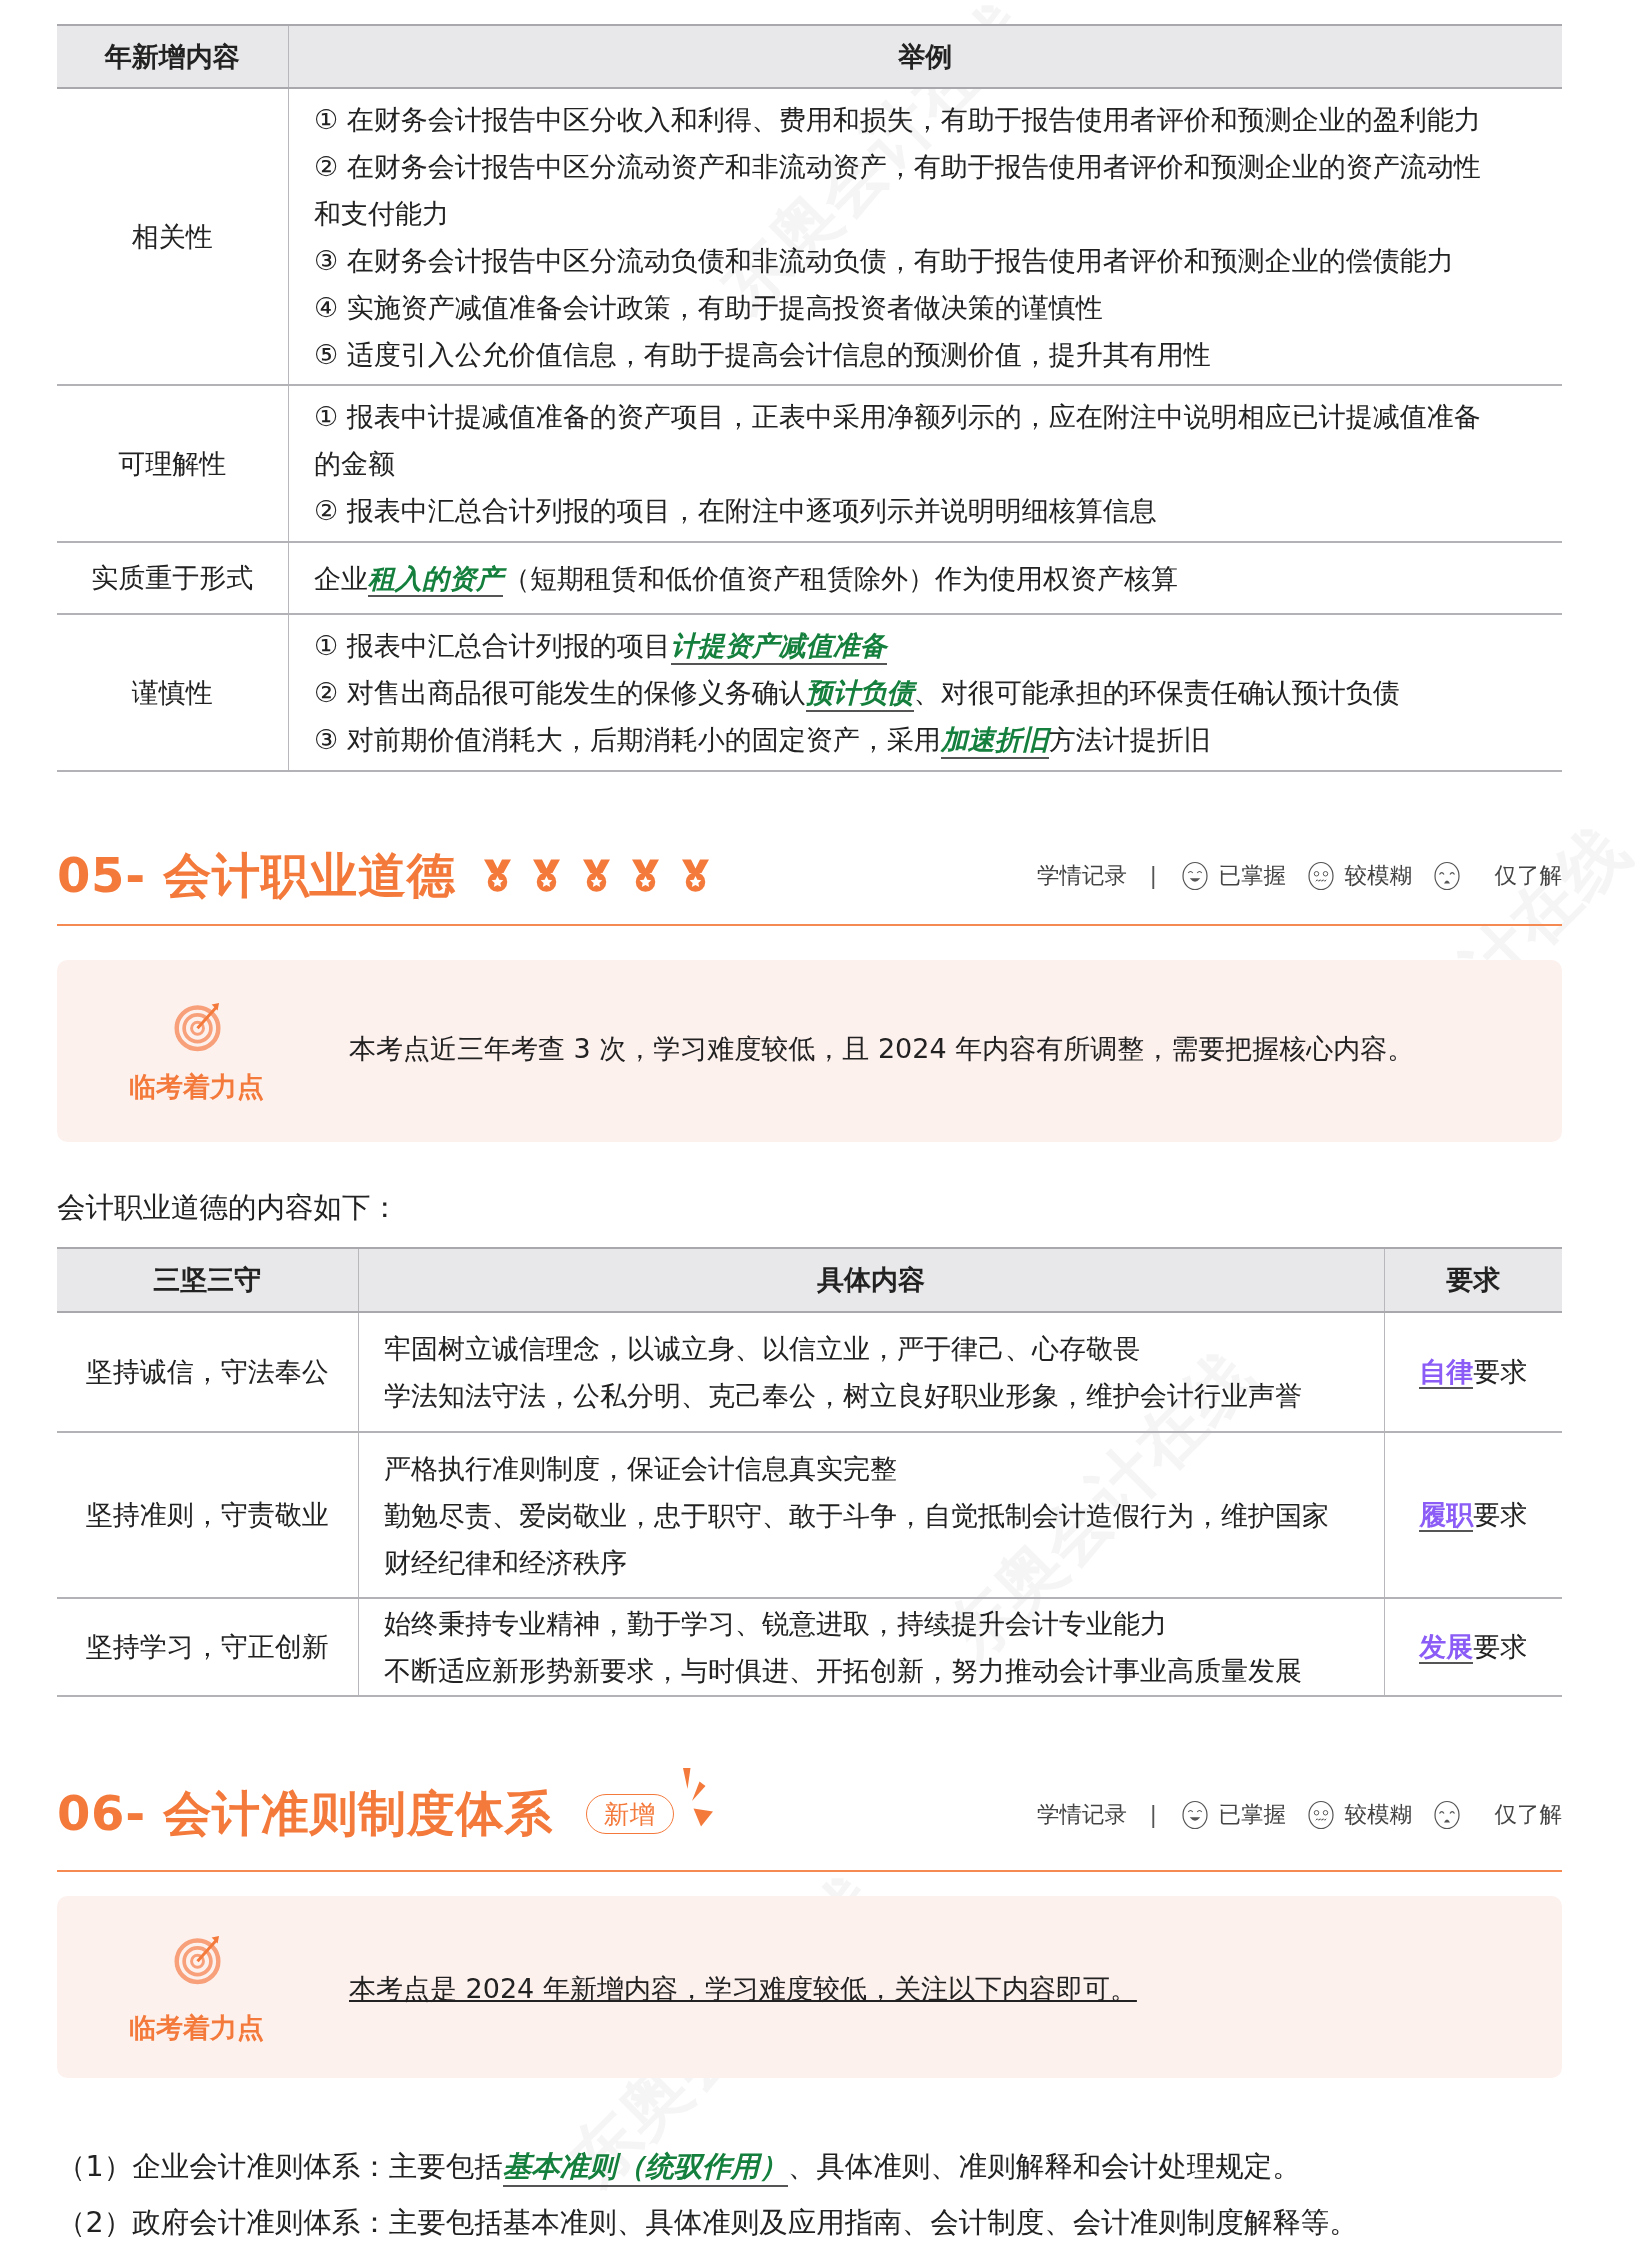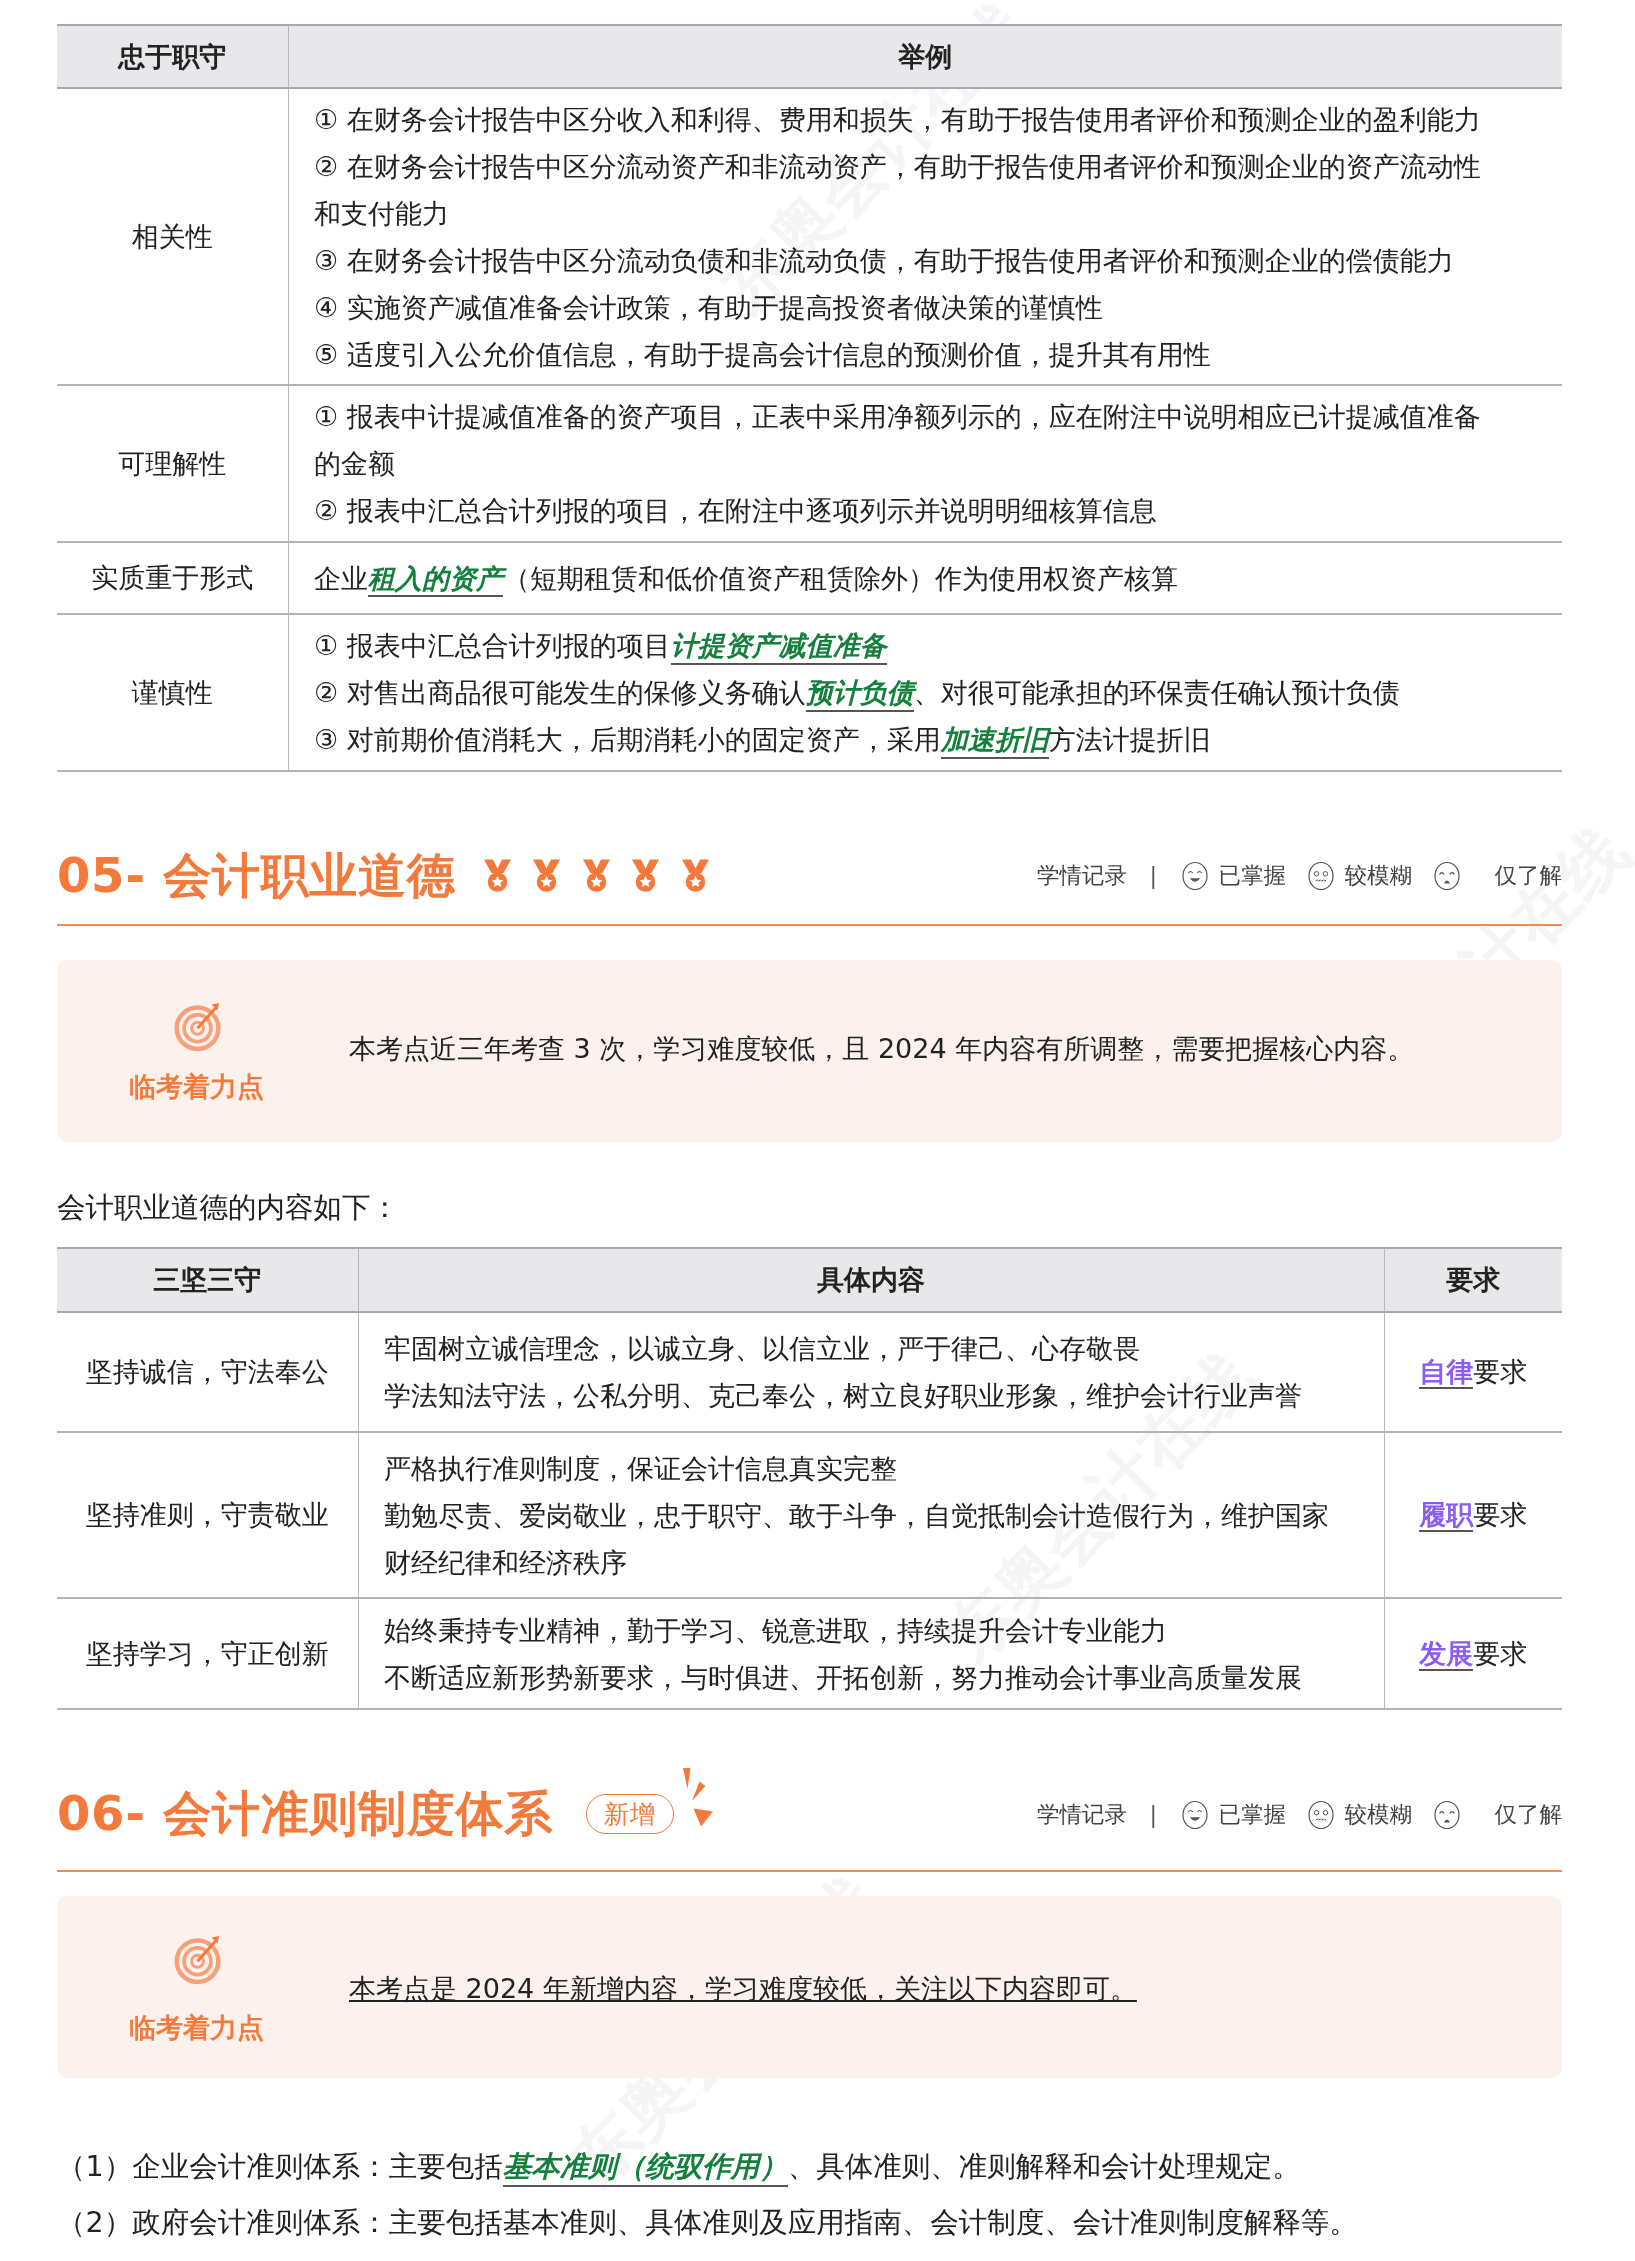--- a/index.html
+++ b/index.html
@@ -49,21 +49,21 @@
 <div class="wm" style="left:899px;top:1461px;">东奥会计在线</div>
 <div class="wm" style="left:524px;top:1985px;">东奥会计在线</div>
 
 <table class="t" style="left:57px;top:24px;width:1505px;">
   <colgroup>
       <col style="width:231px">
       <col style="width:1274px">
     </colgroup>
   <thead>
     <tr style="height:63px;">
-      <th>忠于职守</th>
+      <th>年新增内容</th>
       <th>举例</th>
     </tr>
   </thead>
   <tbody>
     <tr style="height:297px;">
       <td class="cat">相关性</td>
       <td class="body">
         <div>① 在财务会计报告中区分收入和利得、费用和损失，有助于报告使用者评价和预测企业的盈利能力</div>
         <div>② 在财务会计报告中区分流动资产和非流动资产，有助于报告使用者评价和预测企业的资产流动性</div>
         <div>和支付能力</div>
@@ -198,21 +198,21 @@
     </tr>
     <tr style="height:166px;">
       <td class="cat">坚持准则，守责敬业</td>
       <td class="body">
         <div>严格执行准则制度，保证会计信息真实完整</div>
         <div>勤勉尽责、爱岗敬业，忠于职守、敢于斗争，自觉抵制会计造假行为，维护国家</div>
         <div>财经纪律和经济秩序</div>
       </td>
       <td class="req"><span class="hl-req">履职</span><span>要求</span></td>
     </tr>
-    <tr style="height:111px;">
+    <tr style="height:98px;">
       <td class="cat">坚持学习，守正创新</td>
       <td class="body">
         <div>始终秉持专业精神，勤于学习、锐意进取，持续提升会计专业能力</div>
         <div>不断适应新形势新要求，与时俱进、开拓创新，努力推动会计事业高质量发展</div>
       </td>
       <td class="req"><span class="hl-req">发展</span><span>要求</span></td>
     </tr>
   </tbody>
 </table>
 

